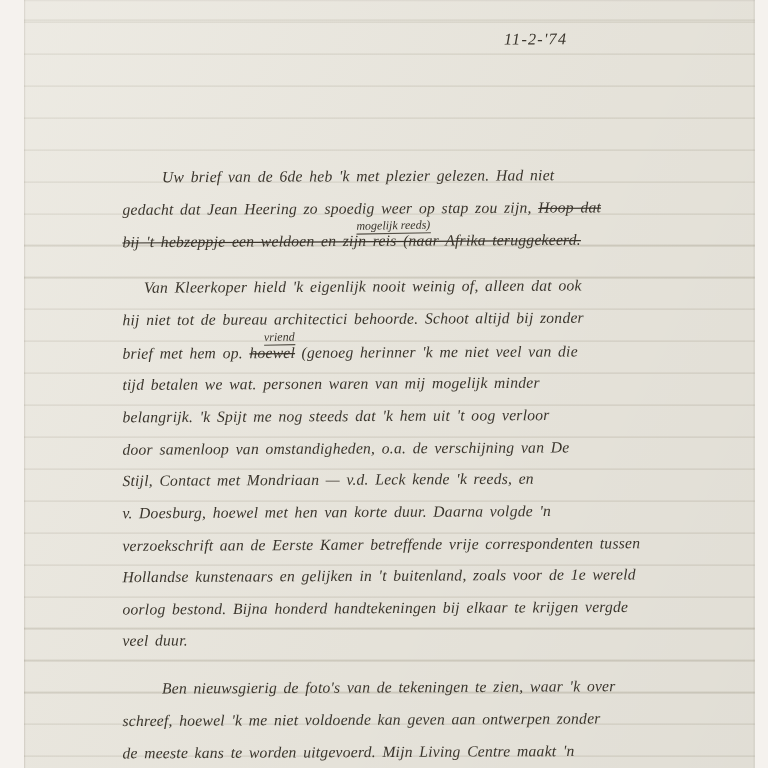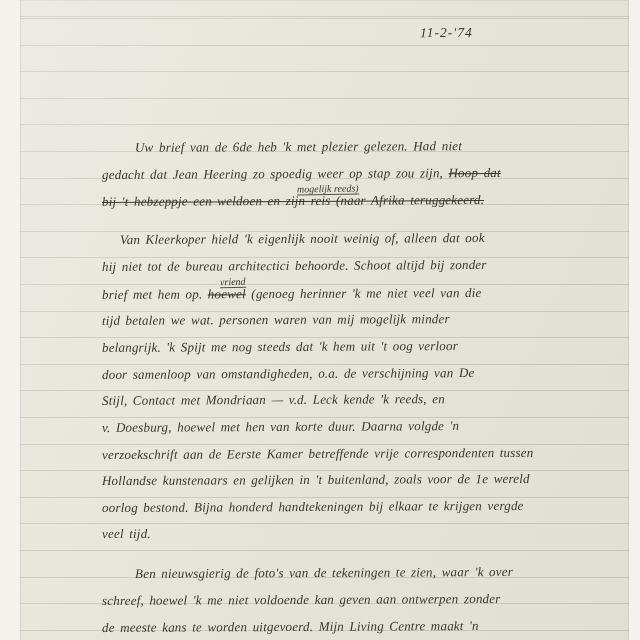--- a/index.html
+++ b/index.html
@@ -72,17 +72,17 @@
     <div class="hw-line" style="left: 102px; top: 287px;"><span>brief met hem op. </span><span class="struck">hoewel</span><span> (genoeg herinner 'k me niet veel van die</span></div>
     <div class="hw-insert" style="left: 220px; top: 276px;">vriend</div>
     <div class="hw-line" style="left: 102px; top: 313px;"><span>tijd betalen we wat. personen waren van mij mogelijk minder</span></div>
     <div class="hw-line" style="left: 102px; top: 340px;"><span>belangrijk. 'k Spijt me nog steeds dat 'k hem uit 't oog verloor</span></div>
     <div class="hw-line" style="left: 102px; top: 367px;"><span>door samenloop van omstandigheden, o.a. de verschijning van De</span></div>
     <div class="hw-line" style="left: 102px; top: 393px;"><span>Stijl, Contact met Mondriaan — v.d. Leck kende 'k reeds, en</span></div>
     <div class="hw-line" style="left: 102px; top: 420px;"><span>v. Doesburg, hoewel met hen van korte duur. Daarna volgde 'n</span></div>
     <div class="hw-line" style="left: 102px; top: 447px;"><span>verzoekschrift aan de Eerste Kamer betreffende vrije correspondenten tussen</span></div>
     <div class="hw-line" style="left: 102px; top: 473px;"><span>Hollandse kunstenaars en gelijken in 't buitenland, zoals voor de 1e wereld</span></div>
     <div class="hw-line" style="left: 102px; top: 500px;"><span>oorlog bestond. Bijna honderd handtekeningen bij elkaar te krijgen vergde</span></div>
-    <div class="hw-line" style="left: 102px; top: 527px;"><span>veel tijd.</span></div>
+    <div class="hw-line" style="left: 102px; top: 527px;"><span>veel duur.</span></div>
     <div class="hw-line" style="left: 135px; top: 566px;"><span>Ben nieuwsgierig de foto's van de tekeningen te zien, waar 'k over</span></div>
     <div class="hw-line" style="left: 102px; top: 593px;"><span>schreef, hoewel 'k me niet voldoende kan geven aan ontwerpen zonder</span></div>
     <div class="hw-line" style="left: 102px; top: 620px;"><span>de meeste kans te worden uitgevoerd. Mijn Living Centre maakt 'n</span></div>
   </div>
 
 </body></html>

